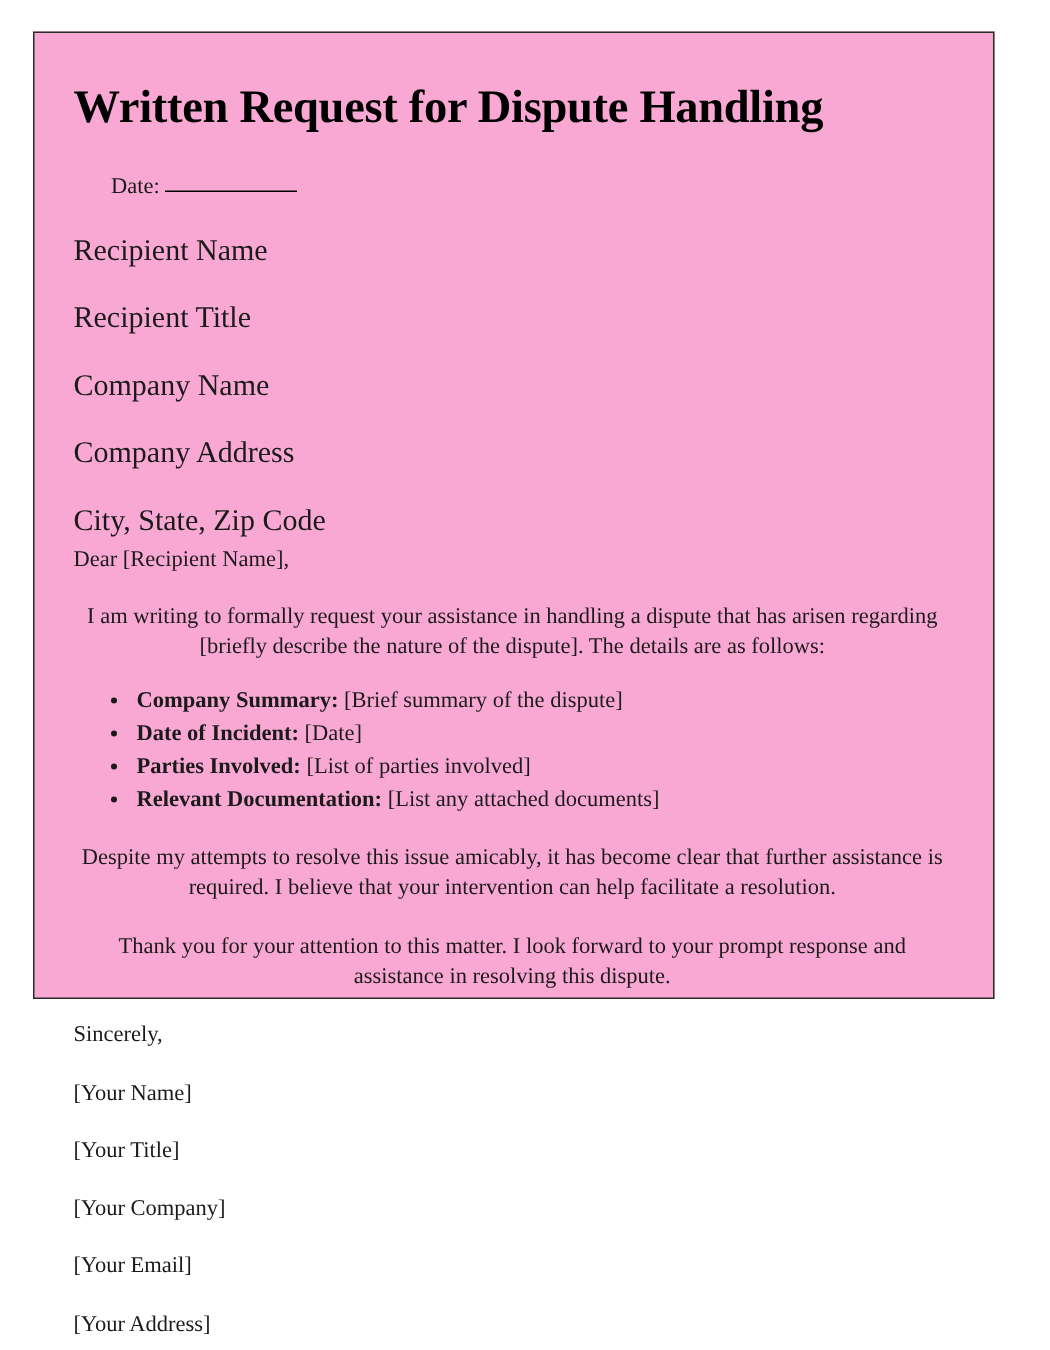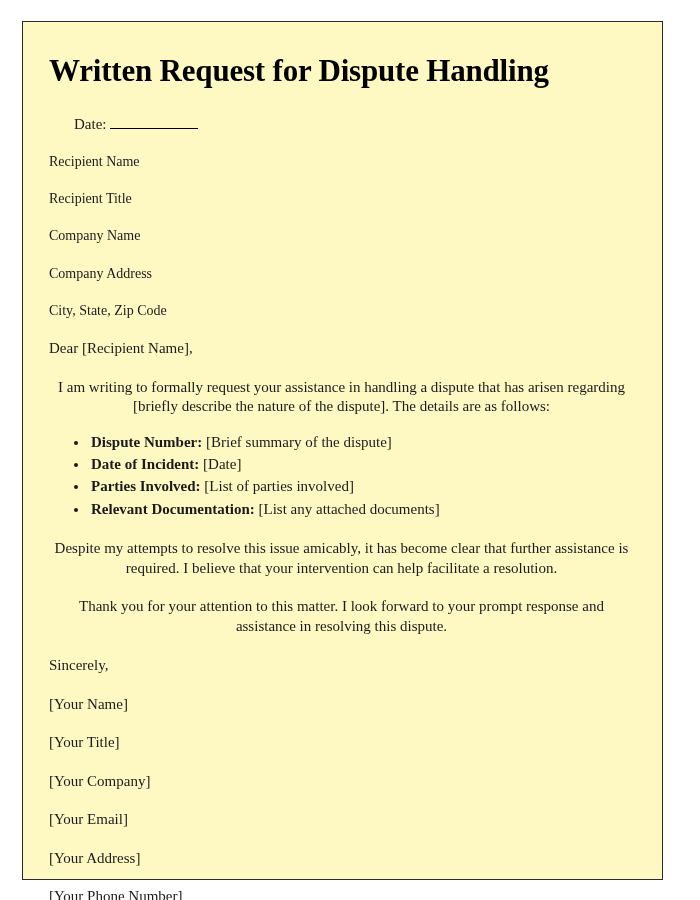--- a/index.html
+++ b/index.html
@@ -12,24 +12,24 @@
     height: 900px;
     font-family: "Liberation Serif", "DejaVu Serif", serif;
     color: #1a1a1a;
     overflow: hidden;
   }
   .page {
     position: absolute;
     left: 22px;
     top: 21px;
     width: 641px;
-    height: 859px;
+    height: 645px;
     border: 1.6px solid #2b2b2b;
     box-sizing: border-box;
-    background: #fef9c3;
+    background: #f9a8d4;
   }
   .inner {
     padding: 26px 28px 20px 26px;
   }
   .doc-title {
     font-size: 31px;
     font-weight: bold;
     line-height: 1.18;
     margin: 5px 0 0 0;
     letter-spacing: -0.2px;
@@ -44,27 +44,27 @@
   }
   .date-blank {
     display: inline-block;
     width: 88px;
     border-bottom: 1.8px solid #000000;
     height: 0.85em;
     vertical-align: baseline;
     margin-left: 4px;
   }
   .addr-line {
-    font-size: 14px;
+    font-size: 20px;
     margin-top: 19px;
     line-height: 1.3;
   }
   .salutation {
     font-size: 15px;
-    margin-top: 19px;
+    margin-top: 4px;
     line-height: 1.3;
   }
   .para {
     font-size: 15px;
     margin-top: 19px;
     line-height: 1.33;
     text-align: center;
   }
   ul.detail-list {
     margin: 14px 0 0 0;
@@ -104,21 +104,21 @@
     <div class="addr-line">Recipient Title</div>
     <div class="addr-line">Company Name</div>
     <div class="addr-line">Company Address</div>
     <div class="addr-line">City, State, Zip Code</div>
 
     <div class="salutation">Dear [Recipient Name],</div>
 
     <div class="para">I am writing to formally request your assistance in handling a dispute that has arisen regarding [briefly describe the nature of the dispute]. The details are as follows:</div>
 
     <ul class="detail-list">
-      <li><span class="lbl">Dispute Number:</span> <span>[Brief summary of the dispute]</span></li>
+      <li><span class="lbl">Company Summary:</span> <span>[Brief summary of the dispute]</span></li>
       <li><span class="lbl">Date of Incident:</span> <span>[Date]</span></li>
       <li><span class="lbl">Parties Involved:</span> <span>[List of parties involved]</span></li>
       <li><span class="lbl">Relevant Documentation:</span> <span>[List any attached documents]</span></li>
     </ul>
 
     <div class="para">Despite my attempts to resolve this issue amicably, it has become clear that further assistance is required. I believe that your intervention can help facilitate a resolution.</div>
 
     <div class="para">Thank you for your attention to this matter. I look forward to your prompt response and assistance in resolving this dispute.</div>
 
     <div class="closing">Sincerely,</div>

